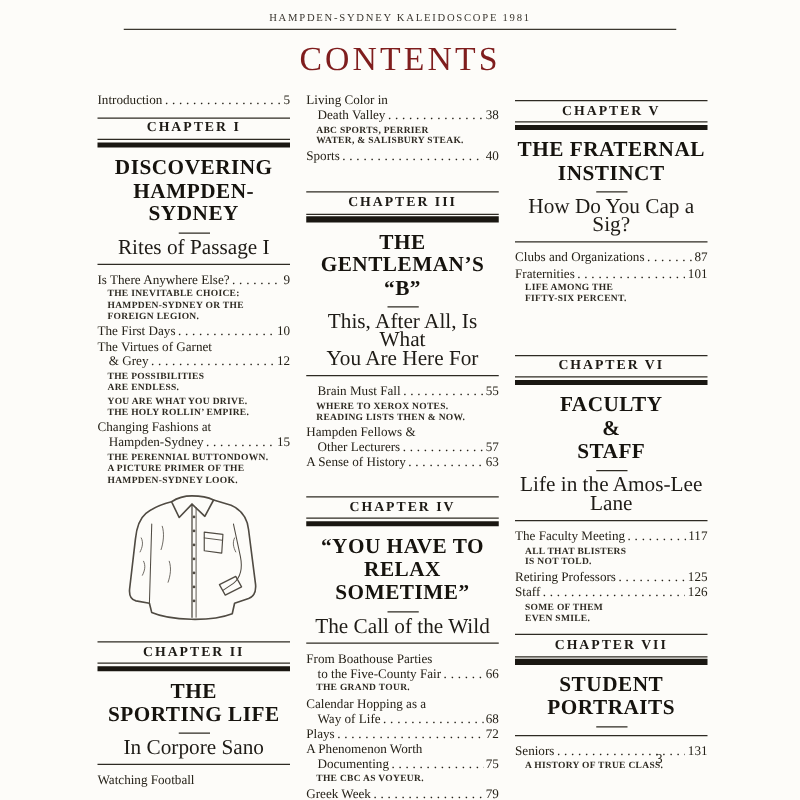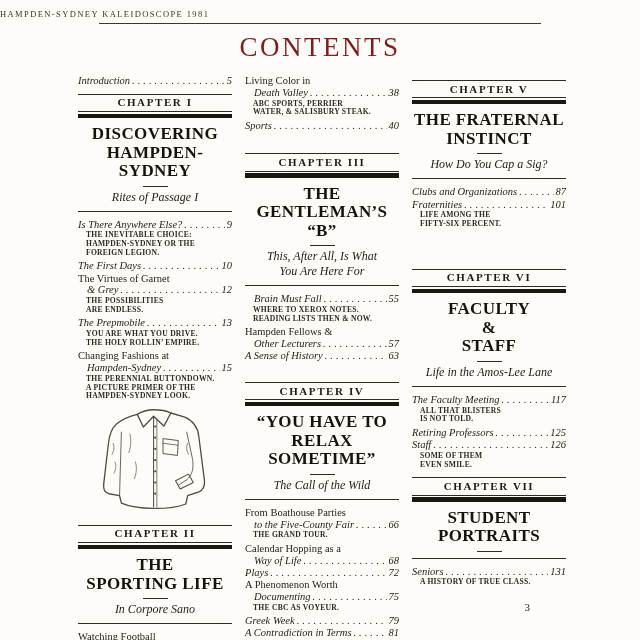--- a/index.html
+++ b/index.html
@@ -1,43 +1,43 @@
 <!DOCTYPE html>
 <html><head>
 <meta charset="utf-8">
 <style>
   html,body { margin:0; padding:0; }
   body {
     width:640px; height:640px; overflow:hidden; position:relative;
     background:#fdfcf9; font-family:"Liberation Serif", serif; color:#262219;
   }
-  .masthead { padding-top:9px; font-size:8.5px; letter-spacing:1.4px; color:#3a362f; }
+  .masthead { padding-top:9px; text-align:center; font-size:8.5px; letter-spacing:1.4px; color:#3a362f; }
   .masthead-rule { width:442px; margin:4px auto 0; border-top:1.5px solid #3b372f; }
   .contents-title { text-align:center; font-size:27px; letter-spacing:2.5px; margin-top:8px; color:#7f1d1d; }
   .cols { display:flex; gap:13px; padding:12px 74px 0 78px; }
   .col { width:154px; flex:0 0 154px; font-size:10.5px; line-height:11.8px; }
 
   .entry { margin-bottom:0.5px; }
-  .row { display:flex; align-items:baseline;font-style:italic; }
+  .row { display:flex; align-items:baseline; }
   .t { white-space:nowrap; }
   .t.ind { padding-left:9px; }
   .leader { flex:1 1 auto; overflow:hidden; white-space:nowrap; margin:0 2px; }
   .leader::after { content:"......................................................"; letter-spacing:3px; }
   .pg { flex:0 0 auto; }
   .note { font-size:7.6px; line-height:8.8px; font-weight:bold; letter-spacing:0.25px;
           padding-left:8px; white-space:pre-line; margin:1px 0 2.5px; color:#2e2a22; }
 
   .chapter { text-align:center; margin-top:8px; }
   .ch-label { border-top:1.5px solid #2e2a23; border-bottom:1.5px solid #2e2a23; font-weight:bold;
               font-size:11px; letter-spacing:1.6px; padding:2.5px 0 2px; color:#1e1b16; }
   .ch-bar { height:4.5px; background:#1a1712; margin-top:1.5px; }
   .ch-title { font-weight:bold; font-size:17px; line-height:18.5px; margin-top:7px;
               white-space:pre-line; letter-spacing:0.4px; color:#16130e; }
   .ch-dash { width:25px; border-top:1.5px solid #2e2a23; margin:5px auto 3px; }
-  .ch-sub { font-style:italic; font-size:12px; line-height:15px; white-space:pre-line; color:#1e1b16; }
+  .ch-sub { font-size:17px; line-height:15px; white-space:pre-line; color:#1e1b16; }
   .ch-rule { border-top:1.5px solid #2e2a23; margin:6px 0 7px; }
 
   .m-c1 { margin-top:7px; }
   .m-c2 { margin-top:4px; }
   .m-c3 { margin-top:22px; }
   .m-c4 { margin-top:20px; }
   .m-c5 { margin-top:5px; }
   .m-c6 { margin-top:40px; }
   .m-c7 { }
 
@@ -94,25 +94,20 @@
       <div>The Virtues of Garnet</div>
       <div class="row">
         <span class="t ind">&amp; Grey</span>
         <span class="leader"></span>
         <span class="pg">12</span>
       </div>
       <div class="note">THE POSSIBILITIES
 ARE ENDLESS.</div>
     </div>
     <div class="entry">
-      <div class="row">
-        <span class="t">The Prepmobile</span>
-        <span class="leader"></span>
-        <span class="pg">13</span>
-      </div>
       <div class="note">YOU ARE WHAT YOU DRIVE.
 THE HOLY ROLLIN’ EMPIRE.</div>
     </div>
     <div class="entry">
       <div>Changing Fashions at</div>
       <div class="row">
         <span class="t ind">Hampden-Sydney</span>
         <span class="leader"></span>
         <span class="pg">15</span>
       </div>

